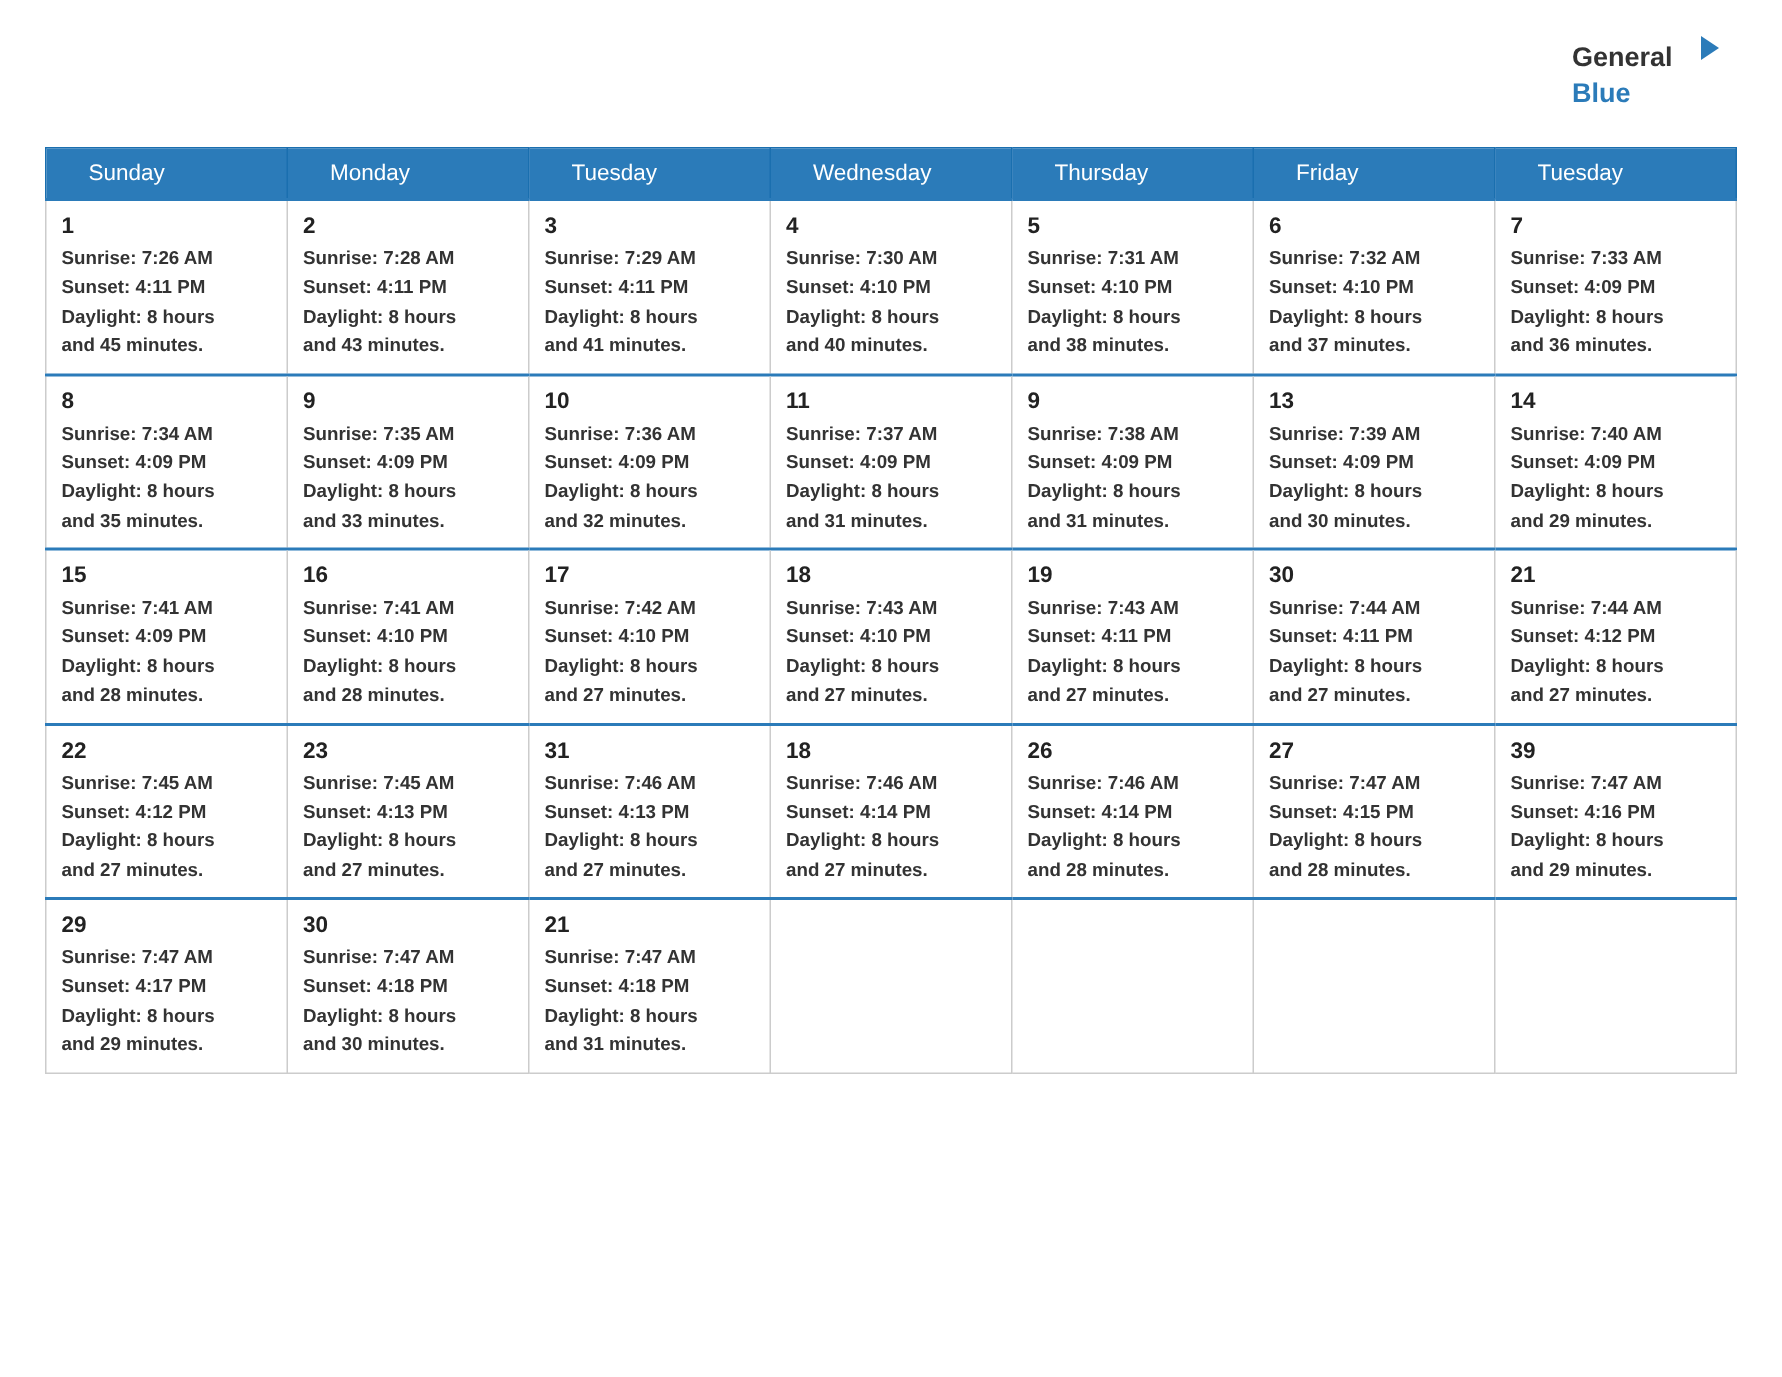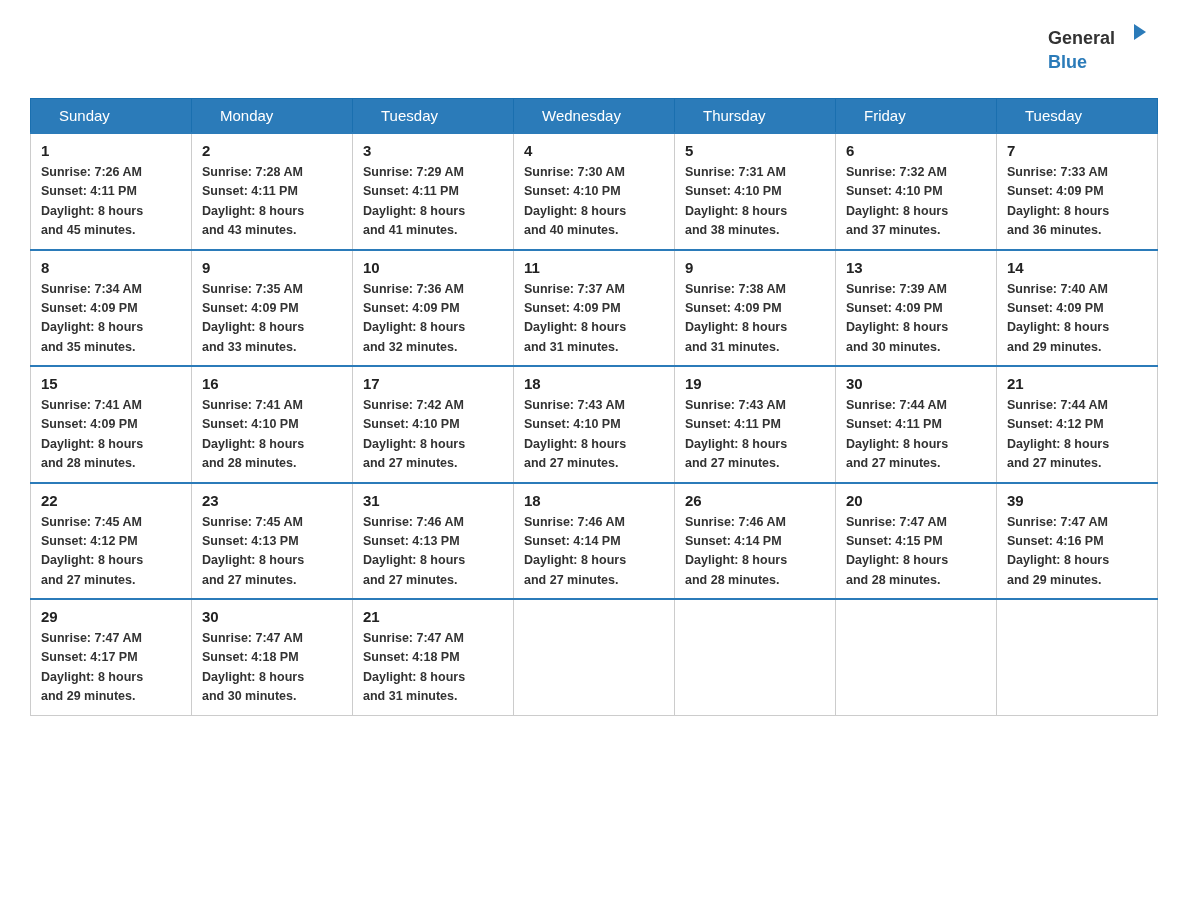--- a/index.html
+++ b/index.html
@@ -214,21 +214,21 @@
         </td>
         <td>
           <span class="day-number">18</span>
           <div class="day-info">Sunrise: 7:46 AM<br>Sunset: 4:14 PM<br>Daylight: 8 hours<br>and 27 minutes.</div>
         </td>
         <td>
           <span class="day-number">26</span>
           <div class="day-info">Sunrise: 7:46 AM<br>Sunset: 4:14 PM<br>Daylight: 8 hours<br>and 28 minutes.</div>
         </td>
         <td>
-          <span class="day-number">20</span>
+          <span class="day-number">27</span>
           <div class="day-info">Sunrise: 7:47 AM<br>Sunset: 4:15 PM<br>Daylight: 8 hours<br>and 28 minutes.</div>
         </td>
         <td>
           <span class="day-number">39</span>
           <div class="day-info">Sunrise: 7:47 AM<br>Sunset: 4:16 PM<br>Daylight: 8 hours<br>and 29 minutes.</div>
         </td>
       </tr>
       <tr class="week-row">
         <td>
           <span class="day-number">29</span>

